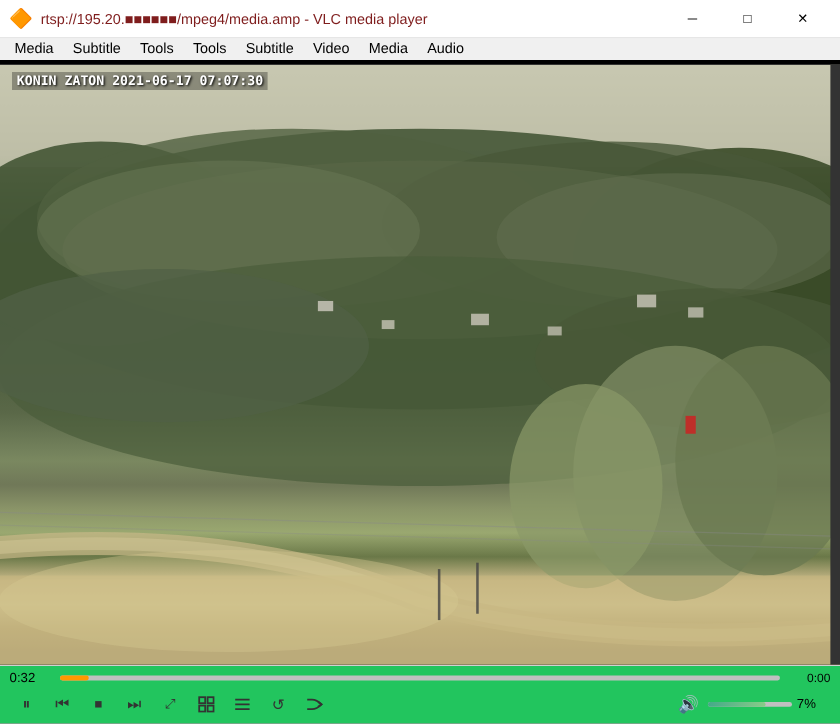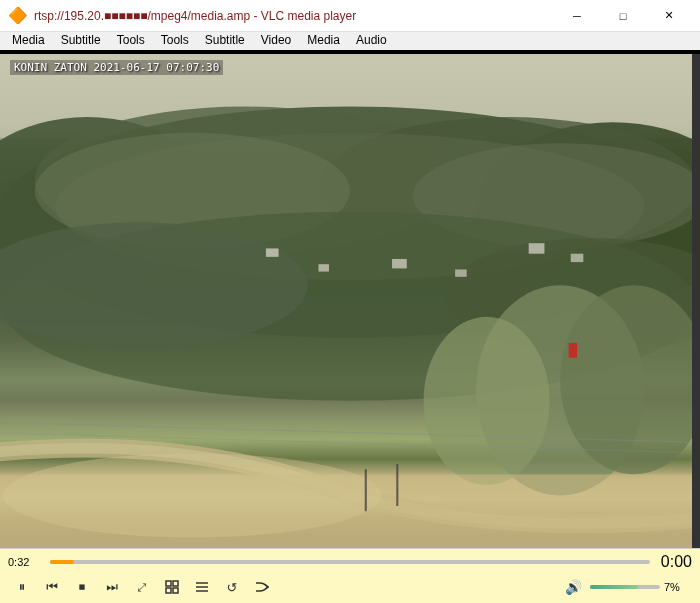--- a/index.html
+++ b/index.html
@@ -119,25 +119,26 @@
     #osd-text {
       position: absolute;
       top: 6px;
       left: 10px;
       color: #ffffff;
       font-size: 11px;
       font-family: monospace;
       text-shadow: 1px 1px 2px #000;
       background: rgba(0,0,0,0.3);
       padding: 1px 4px;
+      font-weight: bold;
     }
 
     
     #control-bar {
-      background: #fef9c3;
+      background: #22c55e;
       border-top: 1px solid #d0d0d0;
       padding: 0;
     }
 
     
     #seek-row {
       display: flex;
       align-items: center;
       padding: 4px 8px 2px 8px;
       gap: 6px;
@@ -155,21 +156,21 @@
       position: relative;
       cursor: pointer;
     }
     #seek-bar-fill {
       height: 100%;
       background: #f90;
       border-radius: 2px;
       width: 4%; 
     }
     #time-total {
-      font-size: 16px;
+      font-size: 10px;
       color: #000;
       min-width: 36px;
       text-align: right;
     }
 
     
     #buttons-row {
       display: flex;
       align-items: center;
       padding: 2px 8px 4px 8px;

